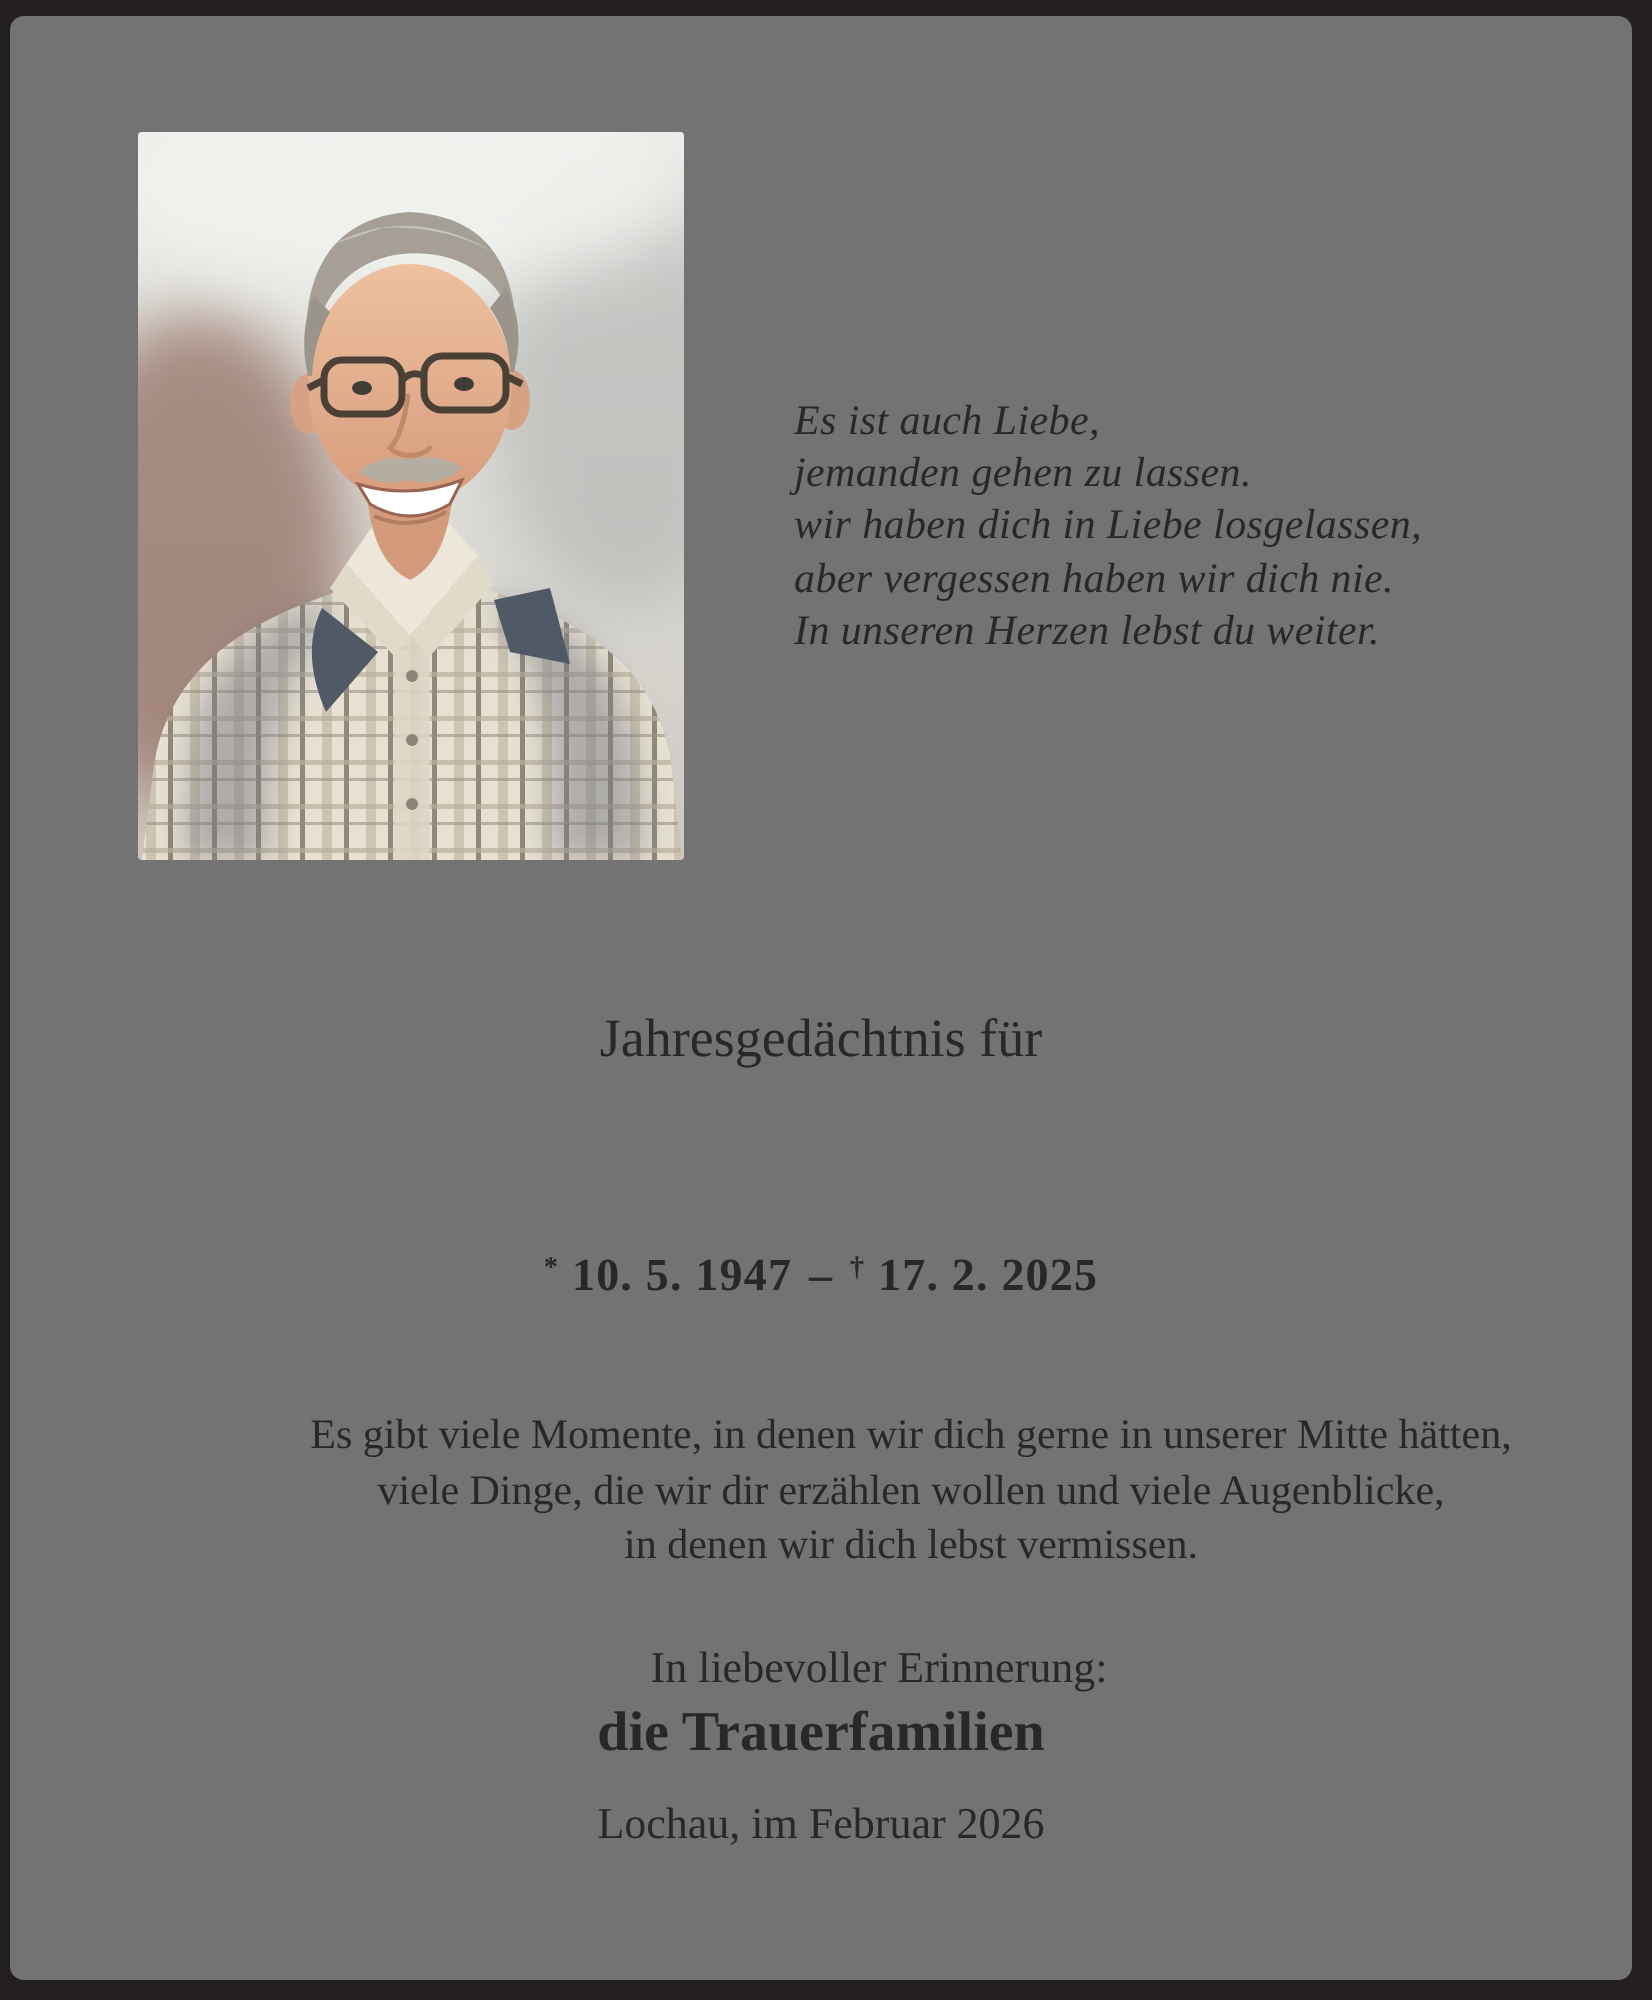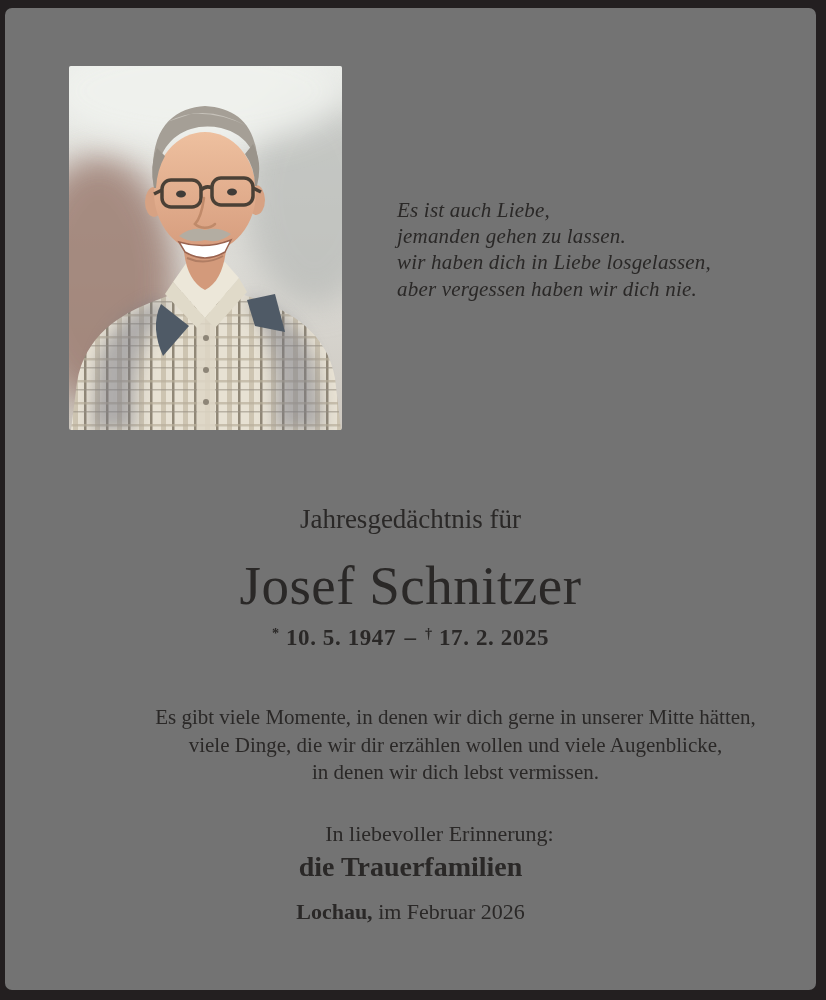--- a/index.html
+++ b/index.html
@@ -42,21 +42,21 @@
   }
   .intro{ top:496px; font-size:27px;font-family:Liberation Serif, serif; }
   .name{  top:548px; font-size:55px; letter-spacing:0.5px; line-height:1.1; }
   .dates{ top:617px; font-size:23px; font-weight:bold; letter-spacing:0.6px; }
   .dates .glyph{ font-size:0.62em; vertical-align:0.5em; }
   .dates .sep{ margin:0 2px; }
   .body-text{ top:696px; font-size:21px; line-height:27.5px;padding-left:45px; }
   .remembrance{ top:813px; font-size:22px;margin-left:29px; }
   .family{ top:843px; font-size:28px; font-weight:bold; }
   .place-line{ top:891px; font-size:22px; }
-  .place-line .bold{ font-weight:bold; }
+  .place-line .bold{ font-weight:normal; }
 </style>
 </head>
 <body>
 
 <div class="card">
 
   <div class="photo">
     <svg viewBox="0 0 273 364" xmlns="http://www.w3.org/2000/svg">
       <defs>
         <linearGradient id="bgg" x1="0" y1="0" x2="0" y2="1">
@@ -132,25 +132,25 @@
       <path d="M110,176 Q136,184 162,174 L156,186 Q136,198 116,186 Z" fill="#ffffff" stroke="#9a6450" stroke-width="1.5"></path>
       <path d="M118,192 Q136,200 154,190" fill="none" stroke="#b07d63" stroke-width="2"></path>
     </svg>
   </div>
 
   <div class="poem">
     <div>Es ist auch Liebe,</div>
     <div>jemanden gehen zu lassen.</div>
     <div>wir haben dich in Liebe losgelassen,</div>
     <div>aber vergessen haben wir dich nie.</div>
+    <div>In unseren Herzen lebst du weiter.</div>
   </div>
 
   <div class="centered intro">Jahresgedächtnis für</div>
 
-  <div class="centered name">Josef Schnitzer</div>
 
   <div class="centered dates">
     <span class="glyph">*</span>
     <span>10. 5. 1947</span>
     <span class="sep">–</span>
     <span class="glyph">†</span>
     <span>17. 2. 2025</span>
   </div>
 
   <div class="centered body-text">

